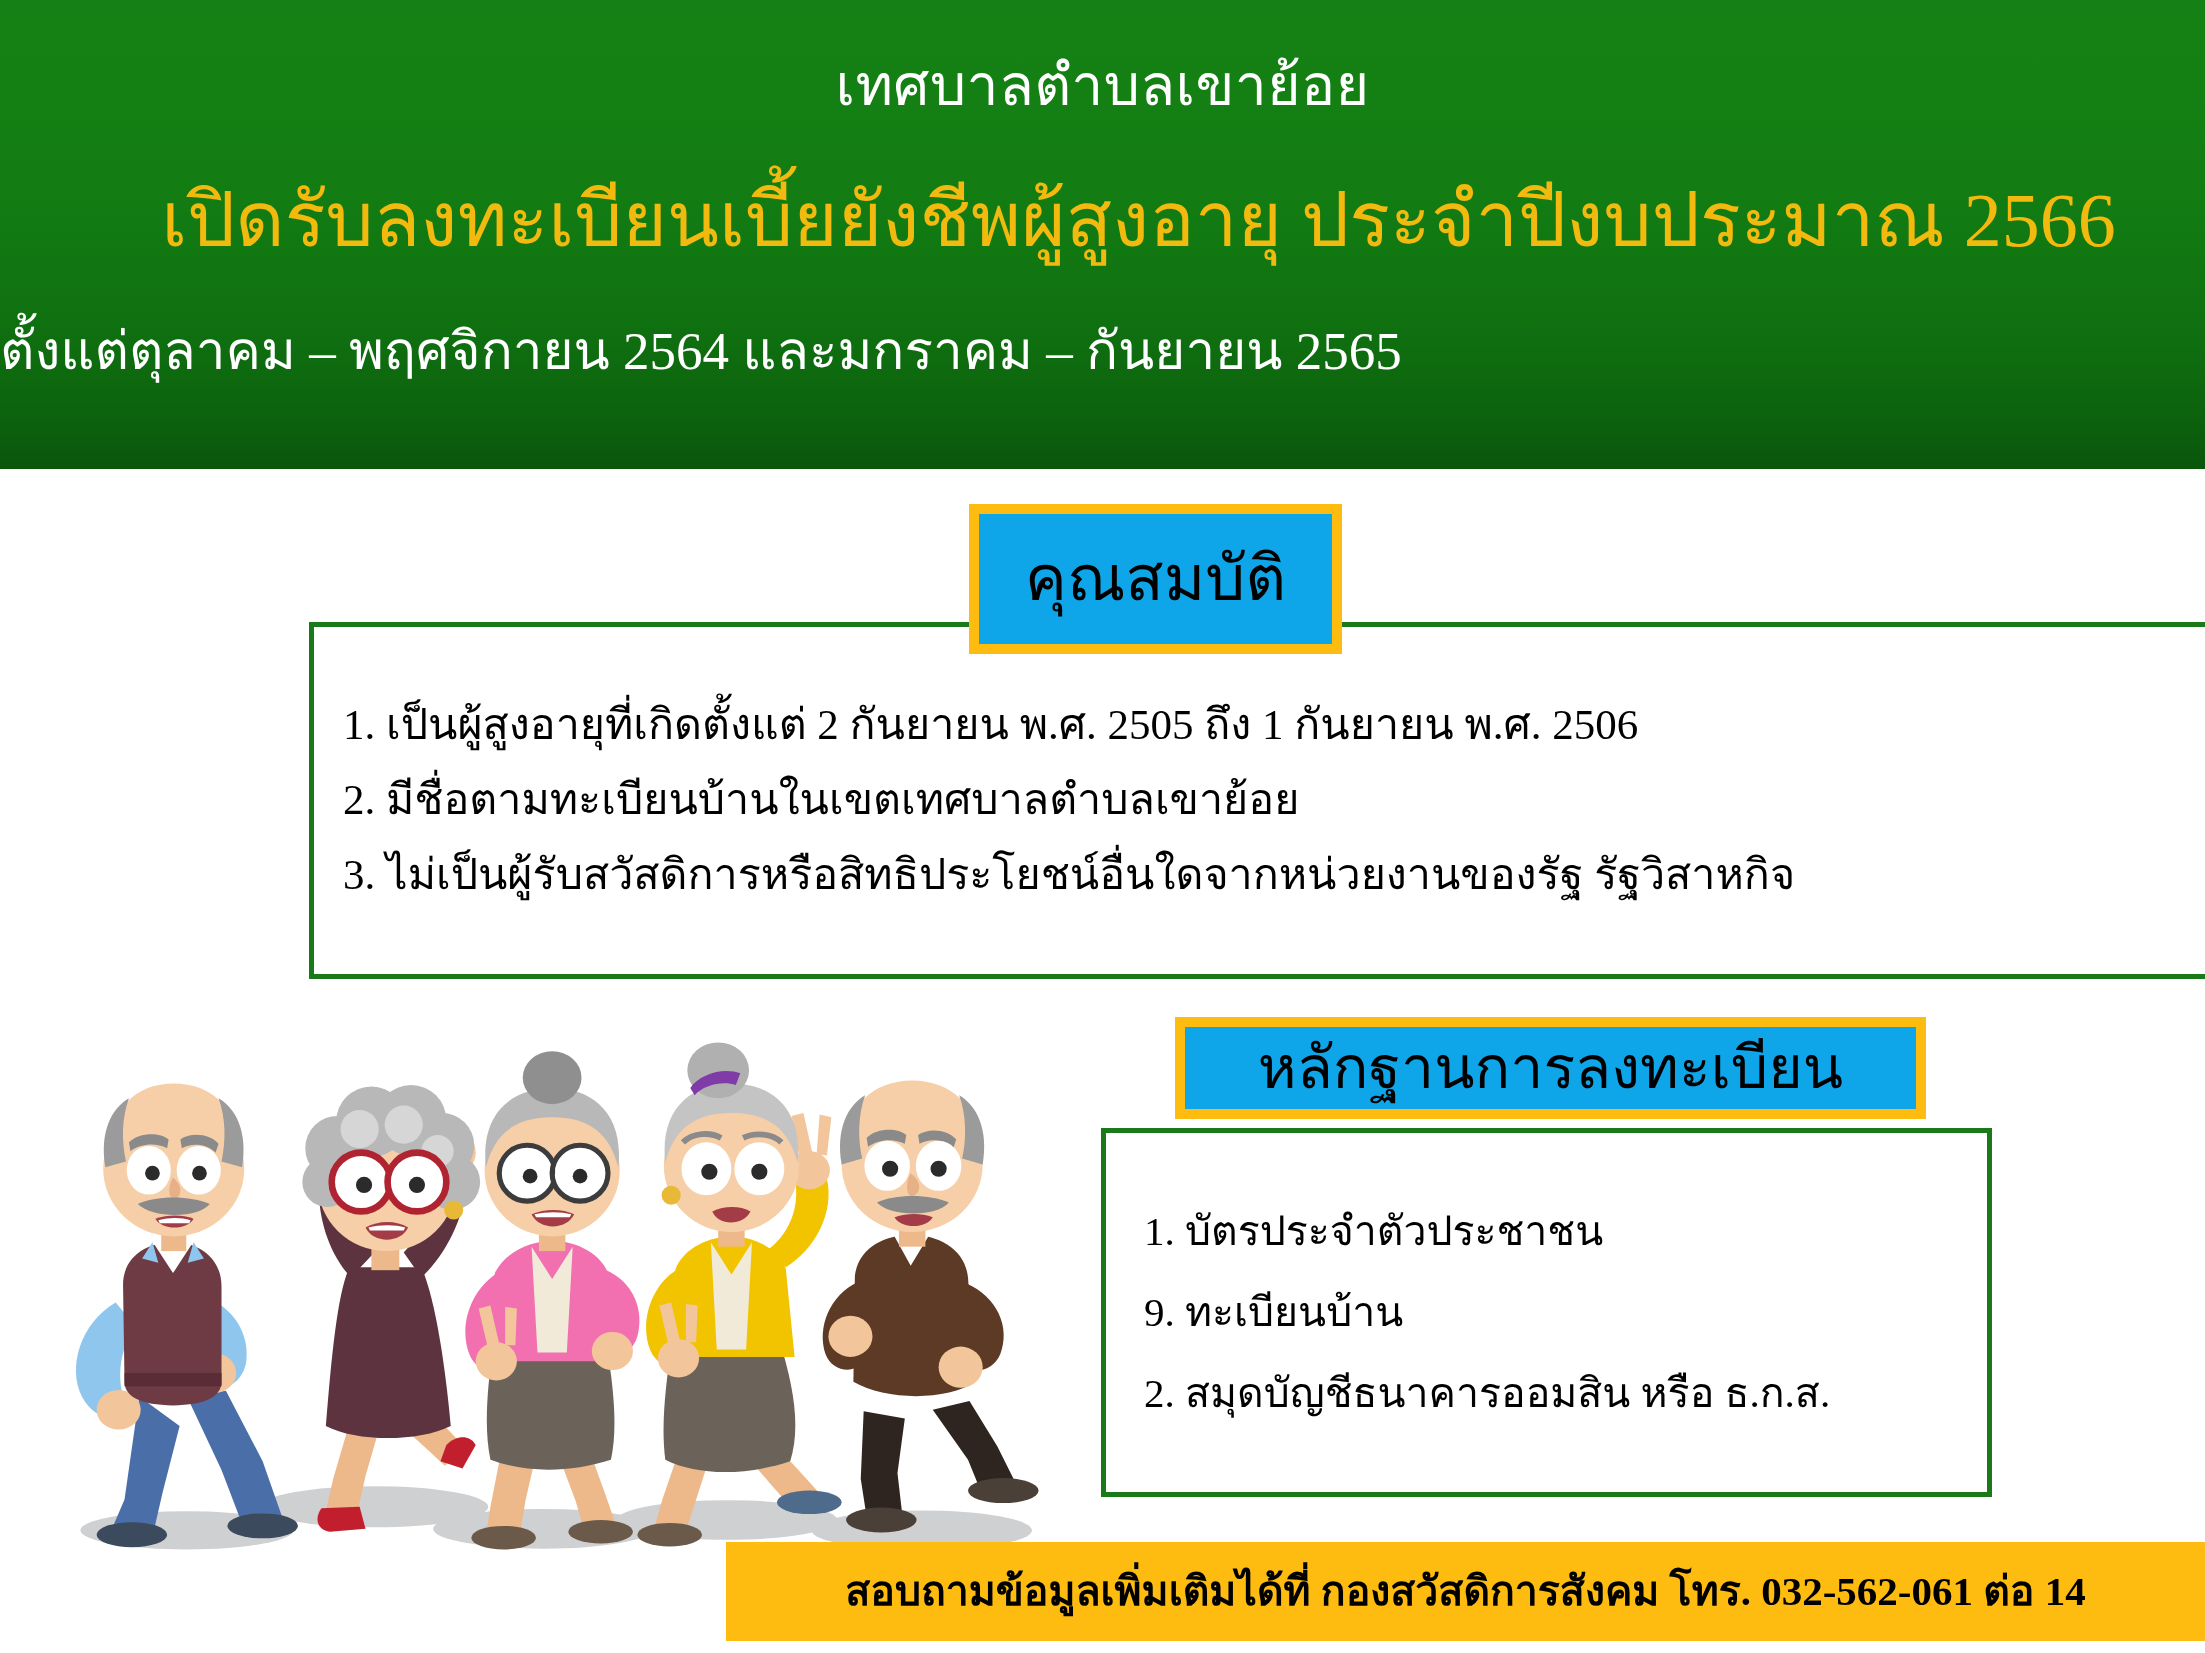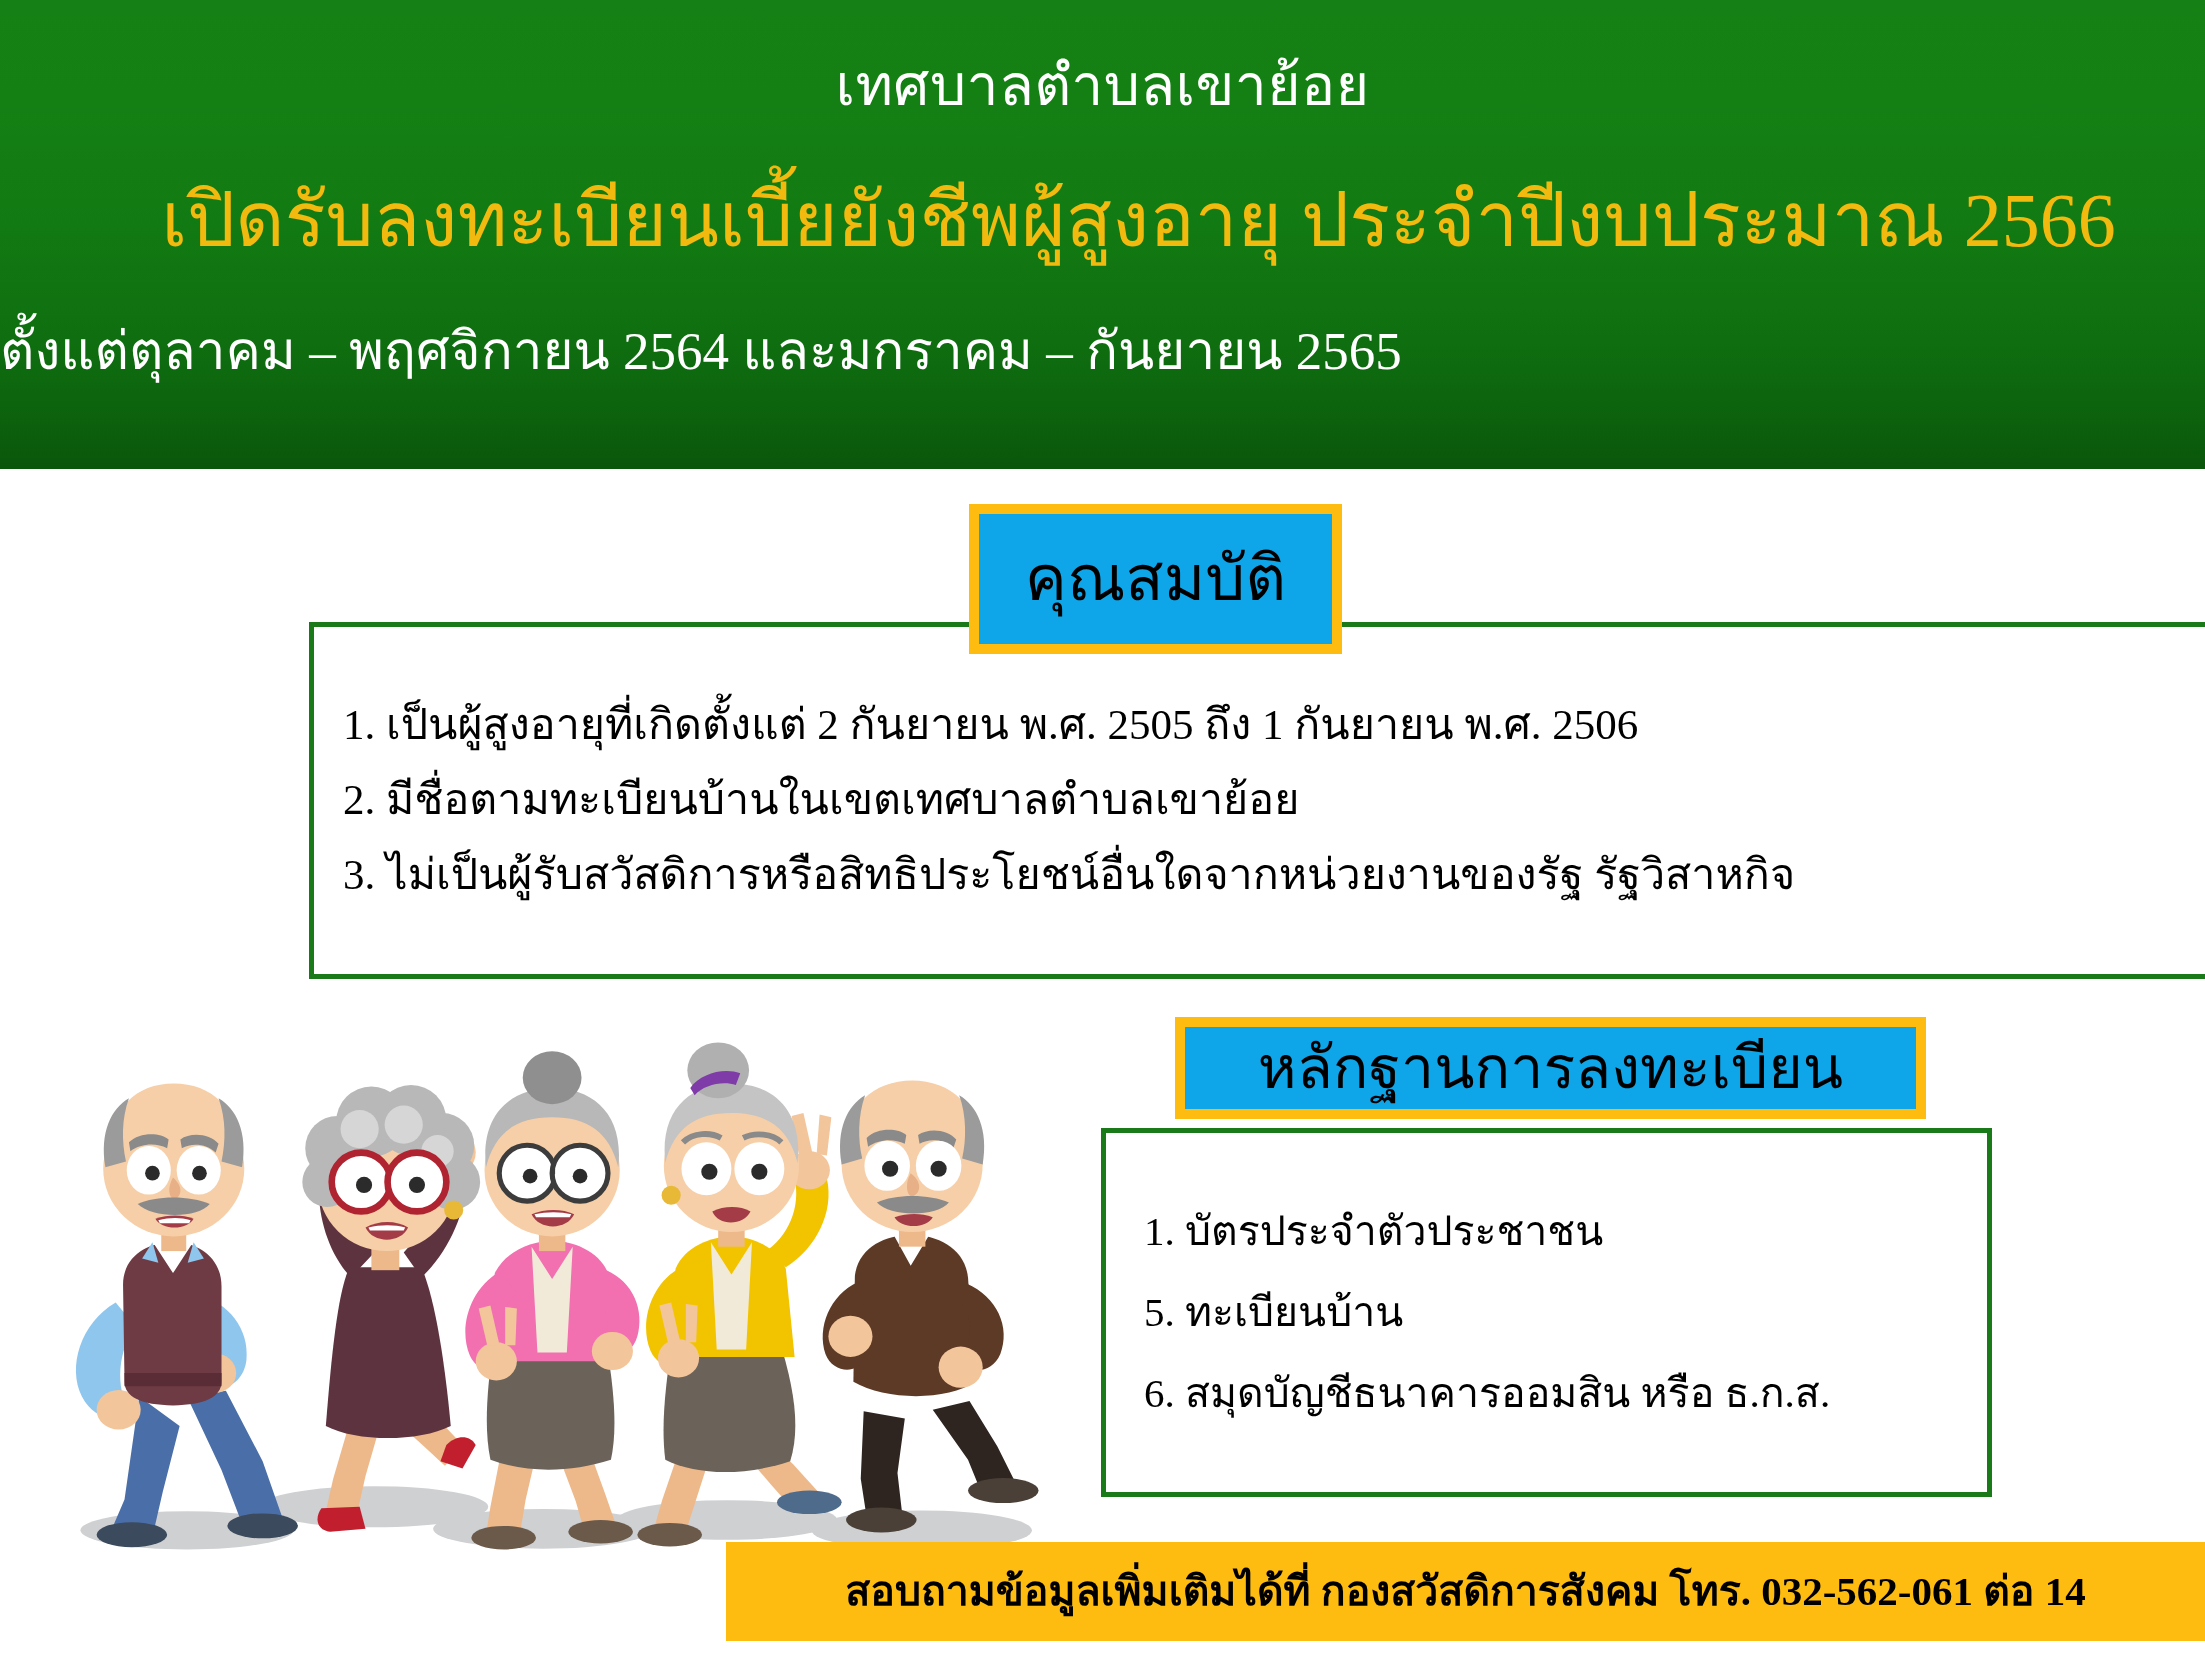--- a/index.html
+++ b/index.html
@@ -419,22 +419,22 @@
   </div>
 </div>
 
 <div id="qualifications-tab" class="yellow-tab">
   <span class="yellow-tab-label">คุณสมบัติ</span>
 </div>
 
 <div id="documents-box" class="green-box">
   <div id="documents-list">
     <div class="d-item">1. บัตรประจำตัวประชาชน</div>
-    <div class="d-item">5. ทะเบียนบ้าน</div>
-    <div class="d-item">6. สมุดบัญชีธนาคารออมสิน หรือ ธ.ก.ส.</div>
+    <div class="d-item">9. ทะเบียนบ้าน</div>
+    <div class="d-item">2. สมุดบัญชีธนาคารออมสิน หรือ ธ.ก.ส.</div>
   </div>
 </div>
 
 <div id="documents-tab" class="yellow-tab">
   <span class="yellow-tab-label">หลักฐานการลงทะเบียน</span>
 </div>
 
 <div id="footer-bar">
   <span id="footer-text">สอบถามข้อมูลเพิ่มเติมได้ที่ กองสวัสดิการสังคม โทร. 032-562-061 ต่อ 14</span>
 </div>

